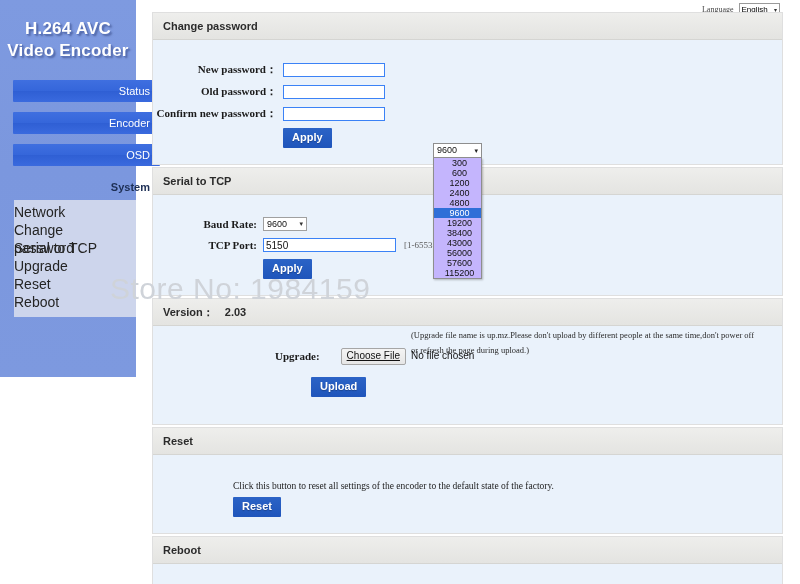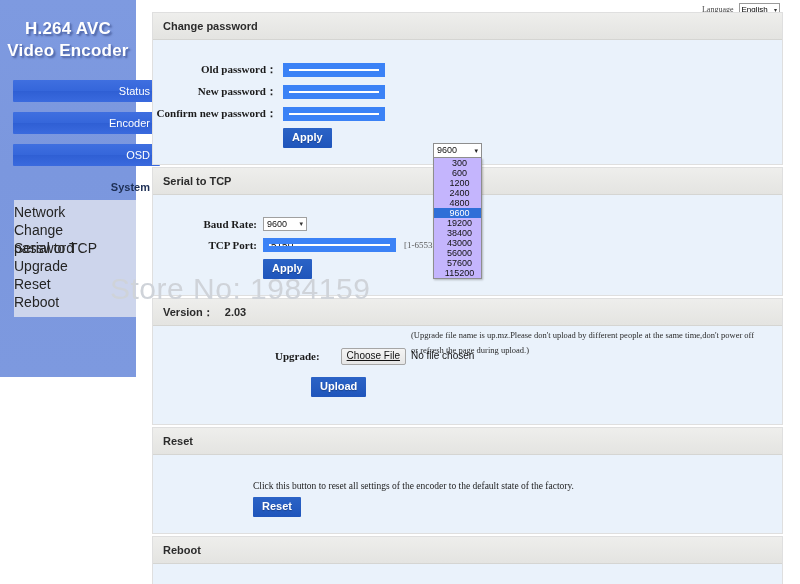--- a/index.html
+++ b/index.html
@@ -145,21 +145,21 @@
     text-align: right;
     padding-right: 6px;
     font-family: "Liberation Serif", serif;
     font-weight: bold;
     font-size: 11px;
     color: #1b1b1b;
   }
   .txtinput {
     width: 102px;
     height: 14px;
-    border: 6px solid #3b82f6;
+    border: 1px solid #3b82f6;
     background: #ffffff;
     font-family: "Liberation Sans", sans-serif;
     font-size: 10px;
     padding: 0 2px;
     box-sizing: border-box;
     color: #111;
     line-height: 13px;
   }
   .txtinput.port { width: 133px; }
   .hint {
@@ -342,25 +342,25 @@
     <span class="mini-select">
       <span>English</span>
       <span class="arw">▾</span>
     </span>
   </div>
 
   <div class="panel">
     <div class="panel-head">Change password</div>
     <div class="panel-body" style="padding:22px 0 16px 0;">
       <div class="formrow">
+        <div class="lab">New password：</div>
+        <input class="txtinput" type="password" value="" style="">
+      </div>
+      <div class="formrow">
         <div class="lab">Old password：</div>
-        <input class="txtinput" type="password" value="" style="">
-      </div>
-      <div class="formrow">
-        <div class="lab">New password：</div>
         <input class="txtinput" type="password" value="" style="">
       </div>
       <div class="formrow">
         <div class="lab">Confirm new password：</div>
         <input class="txtinput" type="password" value="" style="">
       </div>
       <div class="formrow" style="margin-bottom:0;">
         <div class="lab"></div>
         <button class="blue-btn">Apply</button>
       </div>
@@ -402,21 +402,21 @@
         <span class="upg-note">(Upgrade file name is up.mz.Please don't upload by different people at the same time,don't power off or refresh the page during upload.)</span>
       </div>
       <div style="margin-top:12px; margin-left:36px;">
         <button class="blue-btn">Upload</button>
       </div>
     </div>
   </div>
 
   <div class="panel">
     <div class="panel-head">Reset</div>
-    <div class="panel-body" style="padding:26px 0 16px 100px;">
+    <div class="panel-body" style="padding:26px 0 16px 80px;">
       <div class="desc">Click this button to reset all settings of the encoder to the default state of the factory.</div>
       <button class="blue-btn">Reset</button>
     </div>
   </div>
 
   <div class="panel">
     <div class="panel-head">Reboot</div>
     <div class="panel-body" style="padding:26px 0 16px 124px;">
       
       

